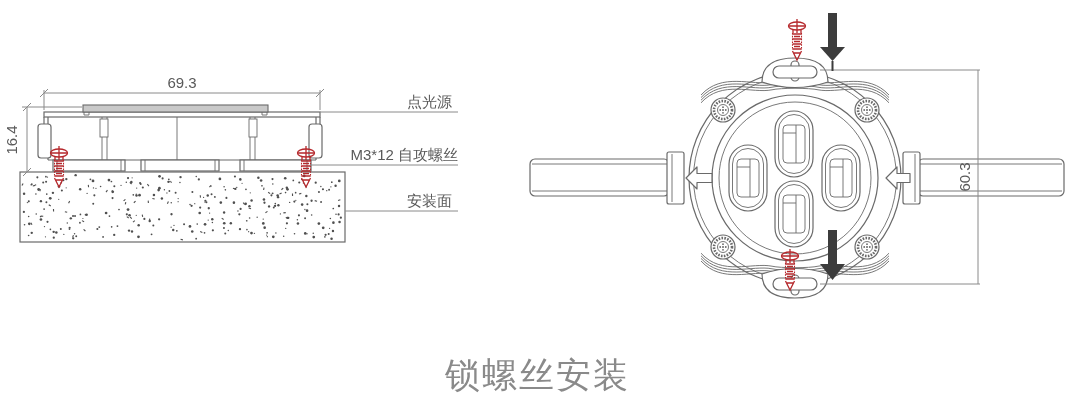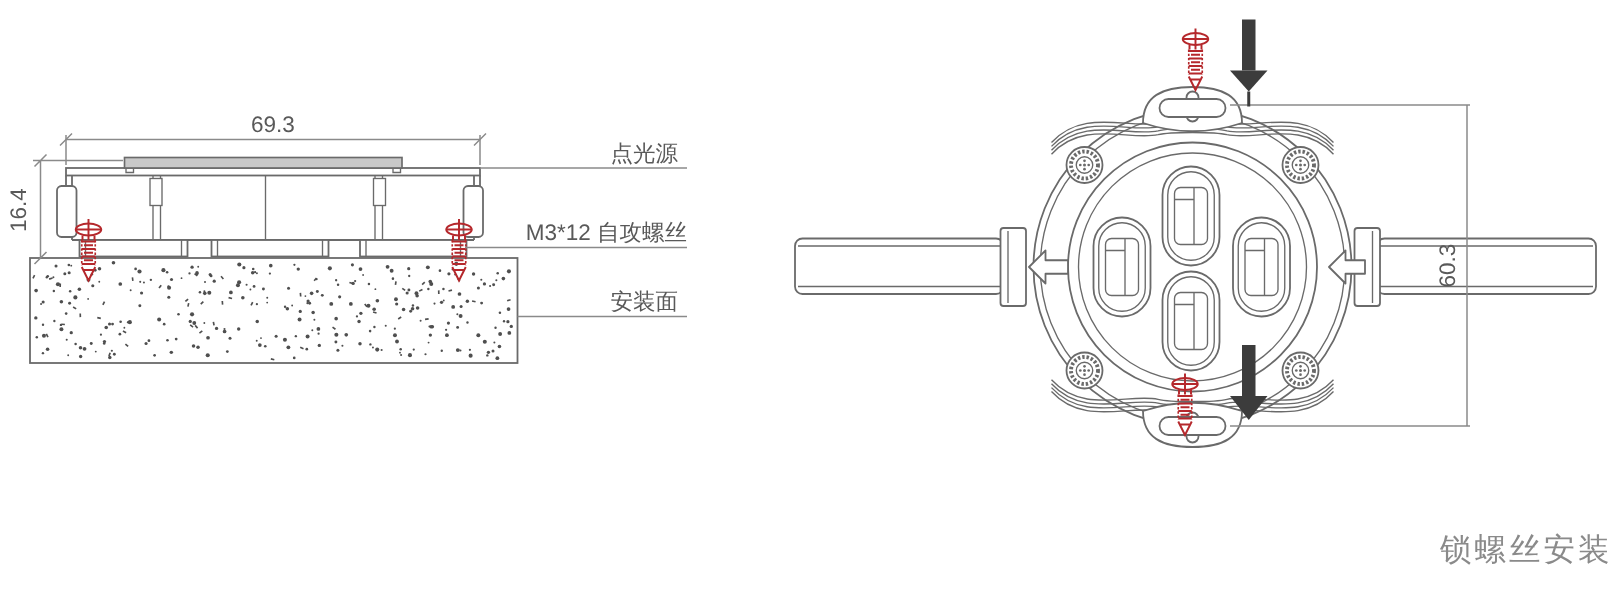--- a/index.html
+++ b/index.html
@@ -9,22 +9,22 @@
   .ln  {stroke:#6a6a6a;fill:none;stroke-width:1.2;}
   .lnw {stroke:#6a6a6a;fill:#ffffff;stroke-width:1.2;}
   .lnt {stroke:#6a6a6a;fill:none;stroke-width:0.9;}
   .lntw{stroke:#6a6a6a;fill:#ffffff;stroke-width:0.9;}
   .dim {stroke:#8a8a8a;fill:none;stroke-width:1;}
   .red {stroke:#b5282c;fill:none;stroke-width:1.3;}
   .redd{stroke:#b5282c;fill:none;stroke-width:1.1;stroke-dasharray:1.6 1.2;}
   .blk {fill:#3c3c3c;stroke:none;}
   .knurl{stroke:#6a6a6a;fill:none;stroke-width:2.6;stroke-dasharray:1.6 1.3;}
   text.t{fill:#595959;font-family:"Liberation Sans",sans-serif;font-size:15px;}
-  .caption{position:absolute;left:0;top:352px;width:1075px;text-align:right;
-           font-size:21px;color:#8a8a8a;letter-spacing:2px;}
+  .caption{position:absolute;left:0;top:352px;width:1075px;text-align:center;
+           font-size:35px;color:#8a8a8a;letter-spacing:2px;}
 </style>
 </head>
 <body>
 
 <div class="canvas">
 
 <svg width="1075" height="404" viewBox="0 0 1075 404">
   <defs>
 
     <g id="screwdef">

